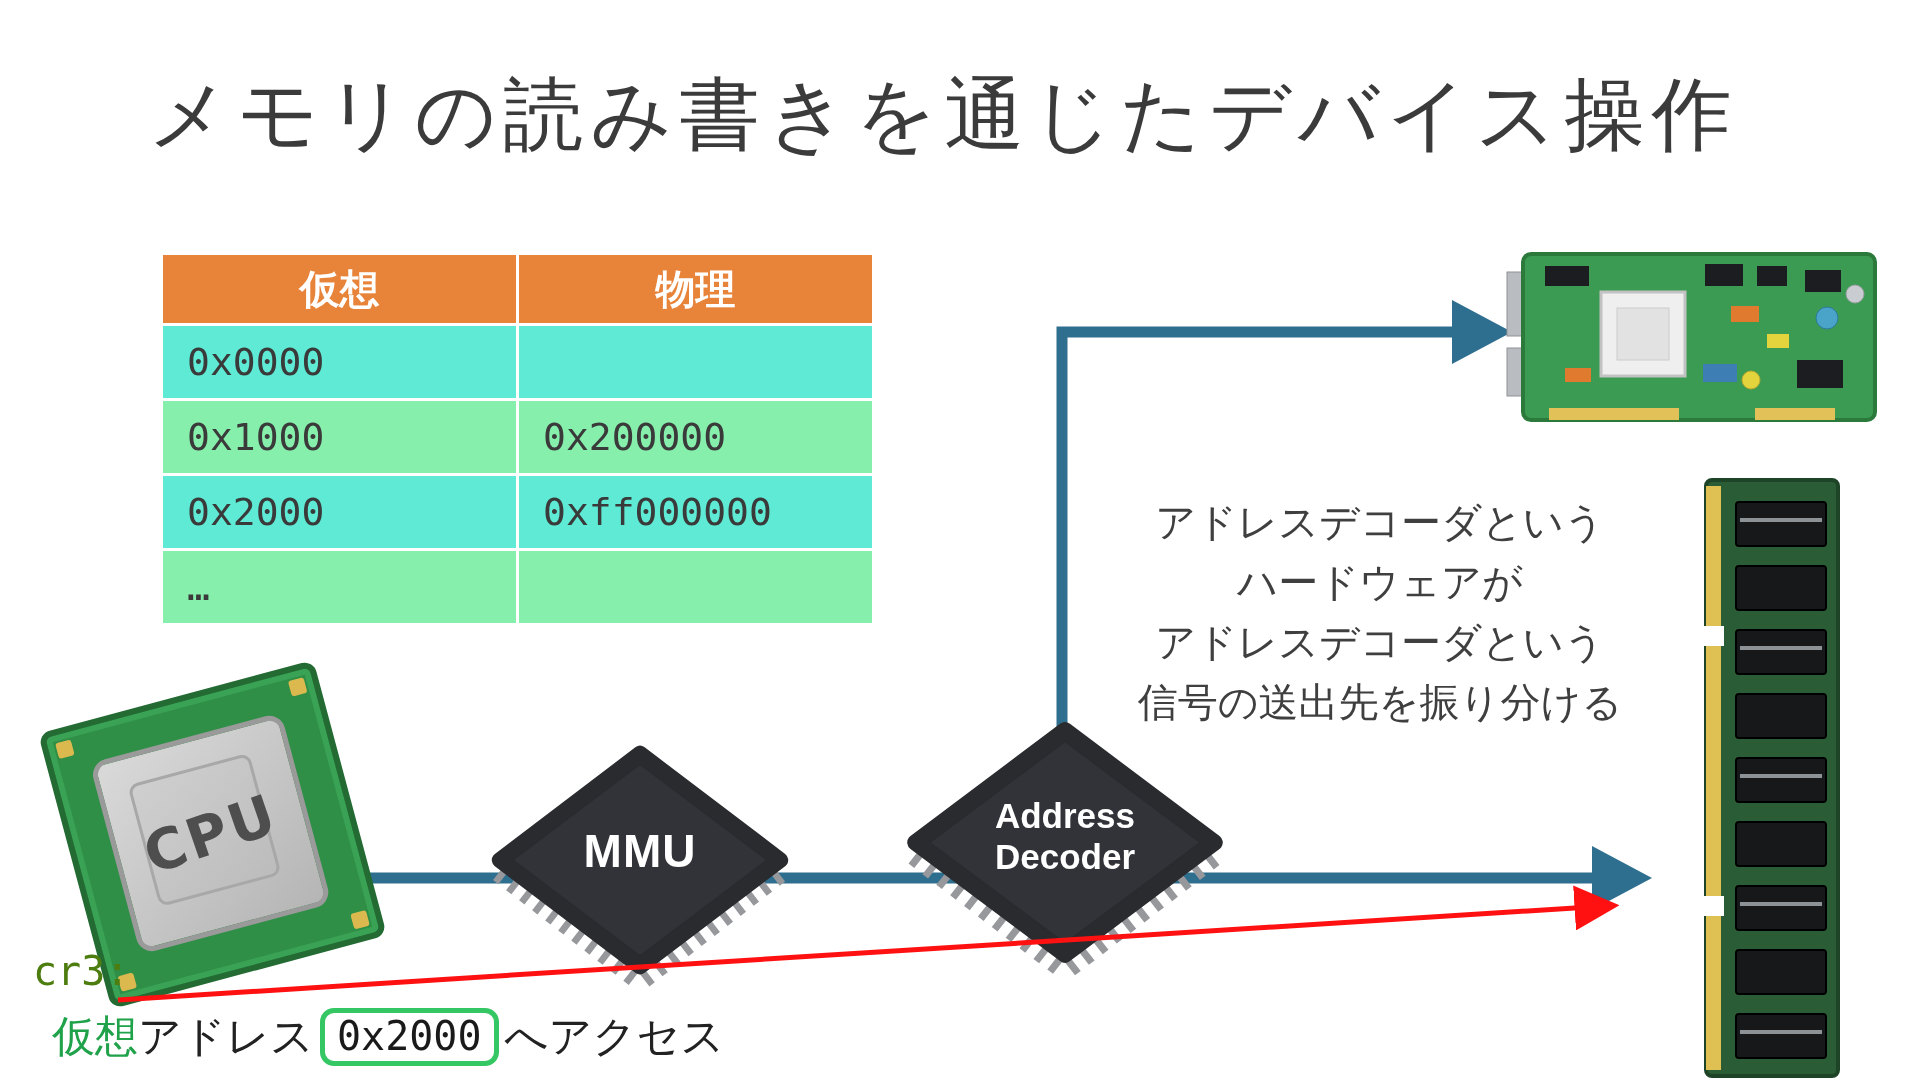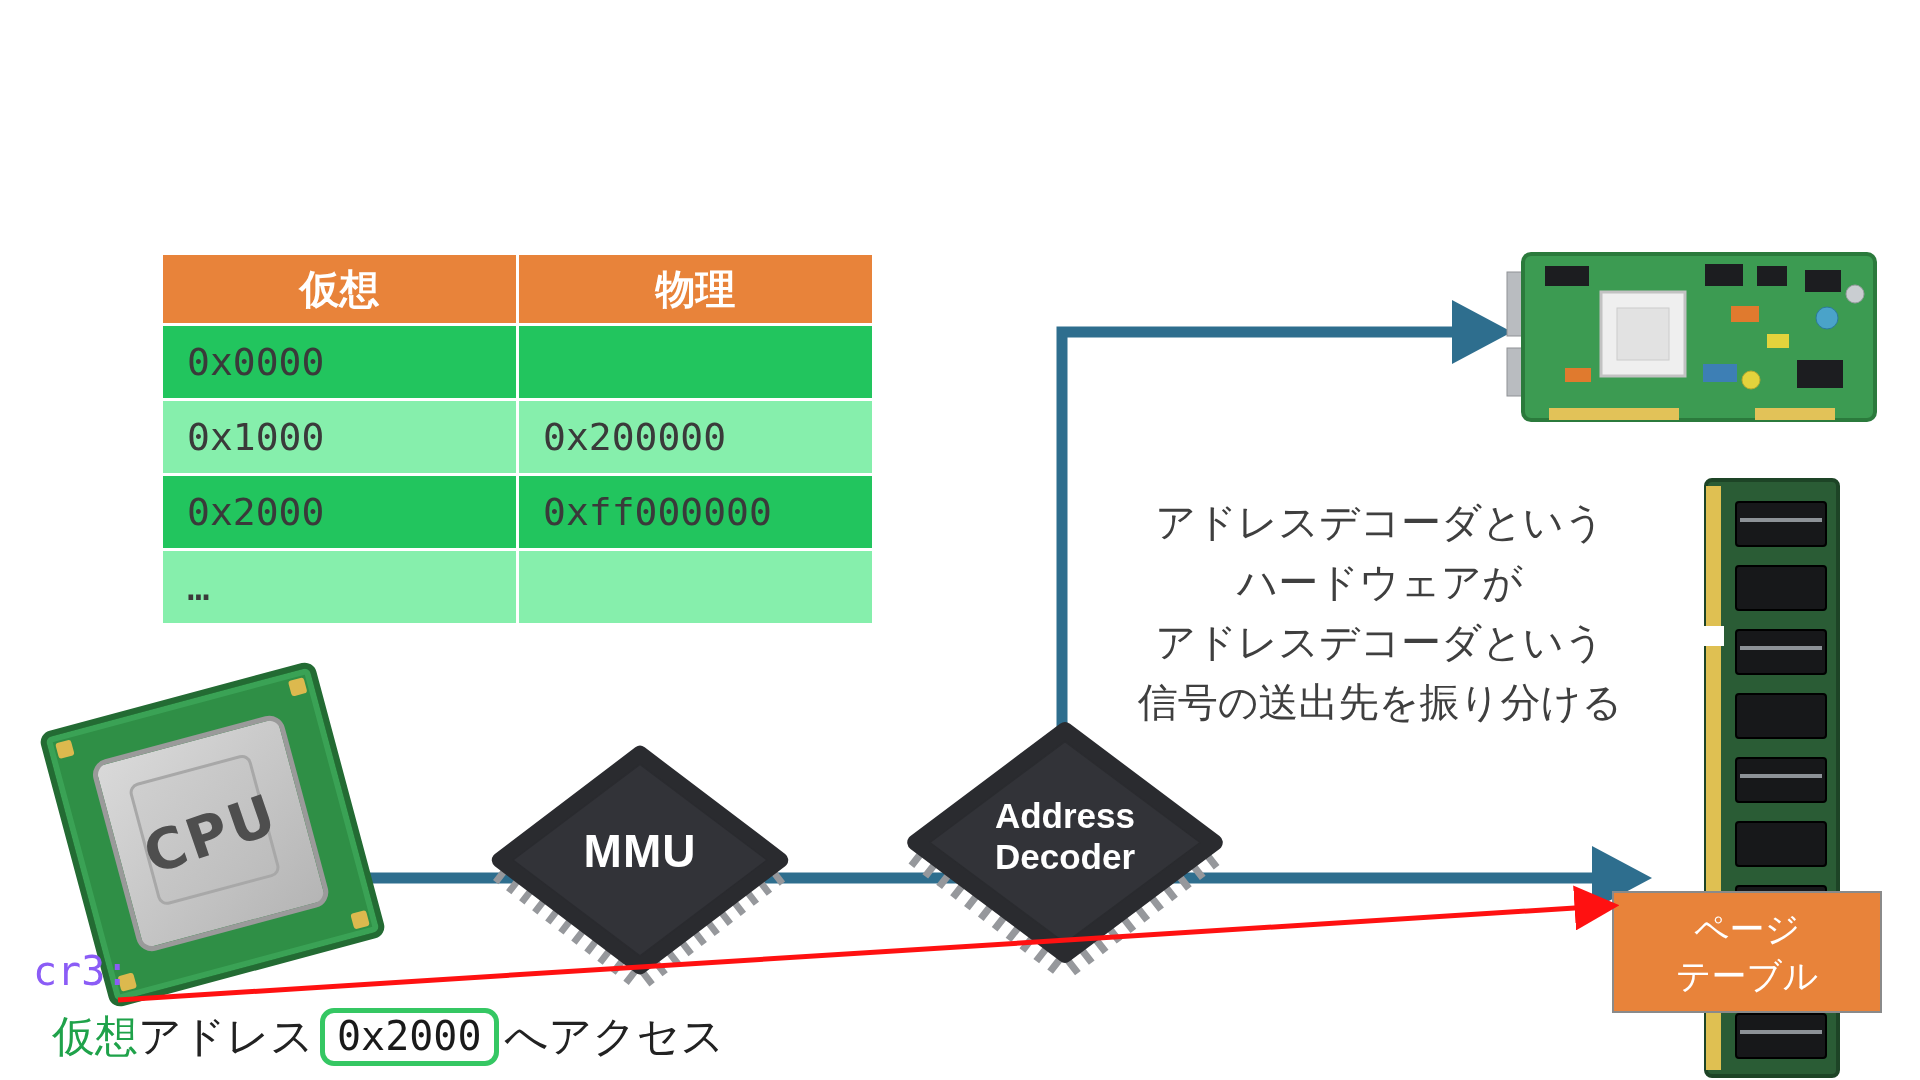--- a/index.html
+++ b/index.html
@@ -19,21 +19,21 @@
   .map-table th,.map-table td{border:3px solid #ffffff;}
   .map-table th{
     width:328px;height:66px;background:#E8833A;color:#ffffff;
     font-size:40px;font-weight:bold;text-align:center;
   }
   .map-table td{
     width:328px;height:70px;font-size:38px;color:#3a3a3a;
     text-align:left;padding-left:24px;
     font-family:"DejaVu Sans Mono","Liberation Mono",monospace;
   }
-  .row-a td{background:#22c55e;}
+  .row-a td{background:#5eead4;}
   .row-b td{background:#86efac;}
 
   
   .annotation{
     left:1080px;top:492px;width:600px;text-align:center;
     font-size:40px;line-height:1.5;color:#3f3f3f;font-weight:300;
   }
 
   
   .overlay{left:0;top:0;width:1920px;height:1080px;pointer-events:none;}
@@ -70,21 +70,21 @@
 
   
   .ptbox{
     left:1612px;top:891px;width:266px;height:118px;background:#E8833A;border:2px solid #8a8a8a;
     display:flex;flex-direction:column;align-items:center;justify-content:center;
     color:#ffffff;font-size:35px;line-height:1.35;text-align:center;
   }
 
   
   .cr3{
-    left:33px;top:948px;font-size:40px;color:#8b5cf6;
+    left:33px;top:948px;font-size:40px;color:#4d7c0f;
     font-family:"DejaVu Sans Mono","Liberation Mono",monospace;
   }
   .access{
     left:52px;top:1008px;font-size:43px;color:#222222;white-space:nowrap;display:flex;align-items:center;
   }
   .access .green-word{color:#1FA24A;}
   .access .addr-box{
     display:inline-block;margin:0 6px;padding:0 12px 2px 12px;border:5px solid #35C763;border-radius:14px;
     font-family:"DejaVu Sans Mono","Liberation Mono",monospace;font-size:40px;color:#1a1a1a;background:#ffffff;
   }
@@ -99,20 +99,21 @@
       <path d="M 300 878 H 1628"></path>
       <path d="M 1062 878 V 332 H 1486"></path>
     </g>
     <g fill="#2E6E8E">
       <polygon points="268,878 332,846 332,910"></polygon>
       <polygon points="1652,878 1592,846 1592,910"></polygon>
       <polygon points="1512,332 1452,300 1452,364"></polygon>
     </g>
   </svg>
 
+  <div class="abs title">メモリの読み書きを通じたデバイス操作</div>
 
   <table class="abs map-table">
     <thead>
       <tr>
         <th>仮想</th>
         <th>物理</th>
       </tr>
     </thead>
     <tbody>
       <tr class="row-a">
@@ -181,24 +182,20 @@
     </g>
     <g fill="#8d9297">
       <rect x="50" y="42" width="82" height="4"></rect>
       <rect x="50" y="170" width="82" height="4"></rect>
       <rect x="50" y="298" width="82" height="4"></rect>
       <rect x="50" y="426" width="82" height="4"></rect>
       <rect x="50" y="554" width="82" height="4"></rect>
     </g>
   </svg>
 
-  <div class="abs ptbox">
-    <div>ページ</div>
-    <div>テーブル</div>
-  </div>
 
   <div class="abs cpu-wrap">
     <div class="cpu-board"></div>
     <div class="cpu-dot" style="left:14px;top:14px;"></div>
     <div class="cpu-dot" style="right:14px;top:14px;"></div>
     <div class="cpu-dot" style="left:14px;bottom:14px;"></div>
     <div class="cpu-dot" style="right:14px;bottom:14px;"></div>
     <div class="cpu-spreader">
       <div class="cpu-spreader-inner"></div>
       <div class="cpu-text">CPU</div>

